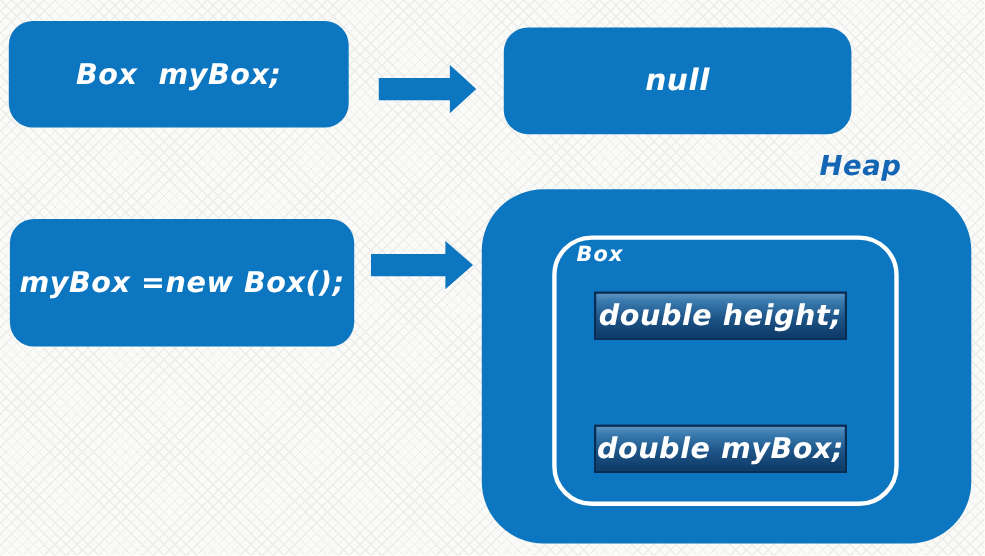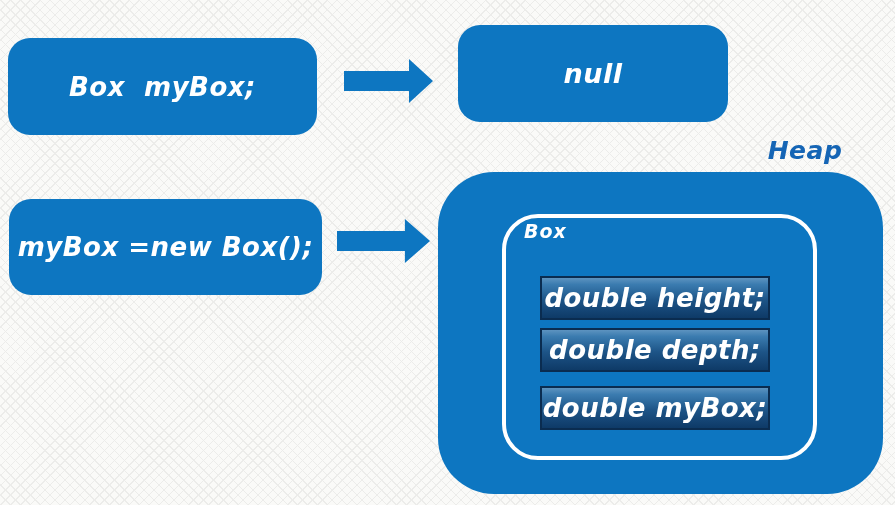--- a/index.html
+++ b/index.html
@@ -41,26 +41,26 @@
     letter-spacing:0.5px;
   }
   .null-text{font-size:27px;letter-spacing:0.5px;}
   .arrow{
     position:absolute;
     background:var(--shape-blue);
     clip-path:polygon(0 27%, 73% 27%, 73% 0, 100% 50%, 73% 100%, 73% 73%, 0 73%);
   }
   #arrow1{left:344px;top:59px;width:89px;height:44px;}
   #arrow2{left:337px;top:219px;width:93px;height:44px;}
-  #stmt1{left:8px;top:38px;width:309px;height:97px;}
-  #nullbox{left:458px;top:25px;width:270px;height:97px;}
-  #stmt2{left:9px;top:199px;width:313px;height:96px;}
+  #stmt1{left:8px;top:19px;width:309px;height:97px;}
+  #nullbox{left:458px;top:25px;width:316px;height:97px;}
+  #stmt2{left:9px;top:199px;width:313px;height:116px;}
   .heap-label{
     position:absolute;left:745px;top:136px;width:120px;
-    text-align:center;
+    text-align:left;
     color:var(--heap-label-blue);
     font-size:25px;font-weight:bold;font-style:italic;
     letter-spacing:0.5px;
   }
   .heap-box{
     position:absolute;left:438px;top:172px;width:445px;height:322px;
     background:var(--shape-blue);
     border-radius:56px;
   }
   .inner-box{
@@ -82,21 +82,21 @@
     background:linear-gradient(180deg,
       var(--field-grad-top) 0%,
       #3b7cb0 16%,
       var(--field-grad-mid) 55%,
       var(--field-grad-bottom) 100%);
     display:flex;align-items:center;justify-content:center;
     color:var(--text-white);
     font-size:26px;font-weight:bold;font-style:italic;
     letter-spacing:0.5px;
   }
-  #field1{top:276px;}
+  #field1{top:265px;}
   #field2{top:328px;}
   #field3{top:386px;}
 </style>
 </head>
 <body>
 
 <div class="canvas">
 
   <div class="rbox" id="stmt1">
     <span class="stmt-text">Box  myBox;</span>
@@ -112,23 +112,20 @@
 
   <div class="heap-box"></div>
 
   <div class="inner-box"></div>
 
   <div class="box-label">Box</div>
 
   <div class="field" id="field1">
     <span>double height;</span>
   </div>
-  <div class="field" id="field2">
-    <span>double depth;</span>
-  </div>
   <div class="field" id="field3">
     <span>double myBox;</span>
   </div>
 
   <div class="rbox" id="stmt2">
     <span class="stmt-text">myBox =new Box();</span>
   </div>
 
   <div class="arrow" id="arrow2"></div>
 

